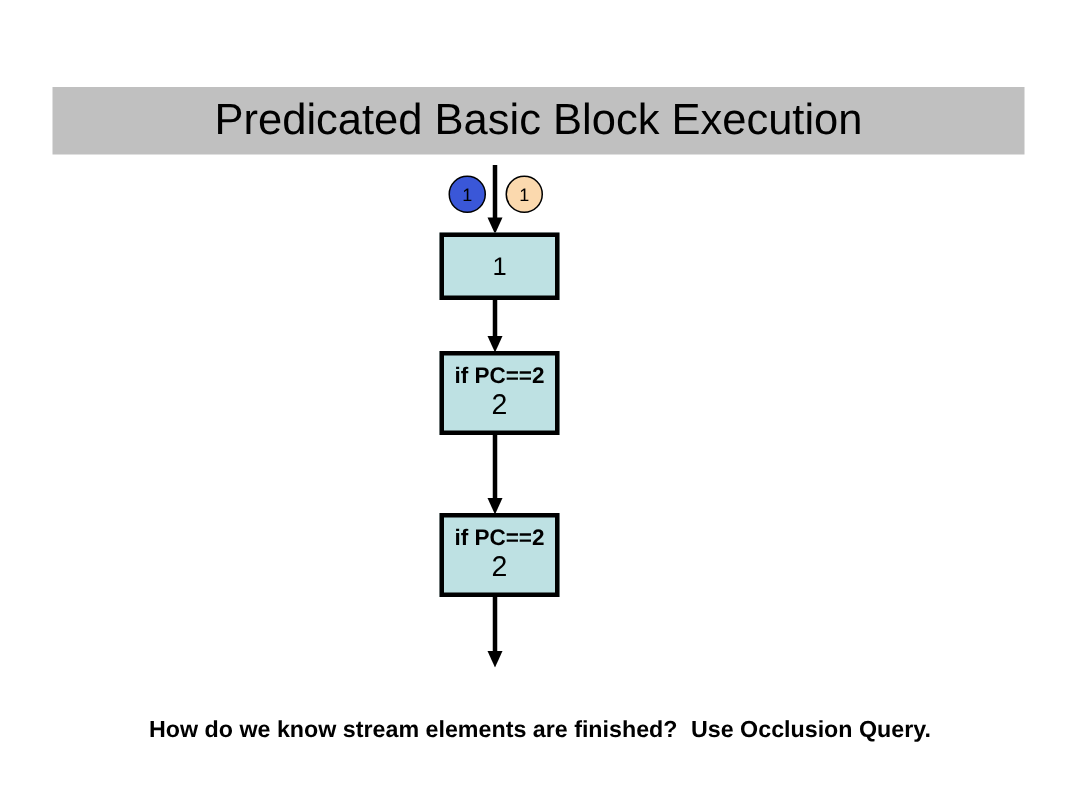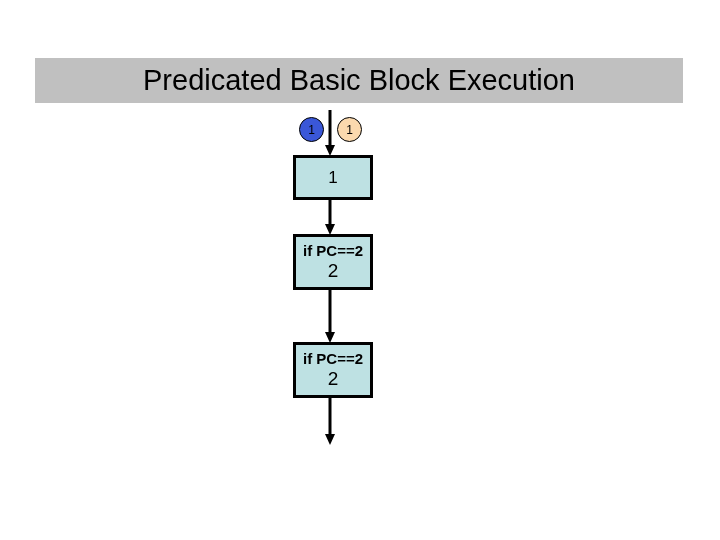--- a/index.html
+++ b/index.html
@@ -196,14 +196,17 @@
     <div class="box-num">2</div>
   </div>
 
   <div class="connector conn-d">
     <svg width="12" height="48" viewBox="0 0 12 48">
       <line x1="6" y1="0" x2="6" y2="40" stroke="#000000" stroke-width="3"></line>
       <polygon points="6,48 1,37 11,37" fill="#000000"></polygon>
     </svg>
   </div>
 
+  <div class="footer-text">
+    <span>How do we know stream elements are finished?</span><span class="footer-gap"></span><span>Use Occlusion Query.</span>
+  </div>
 
 </div>
 
 </body></html>

